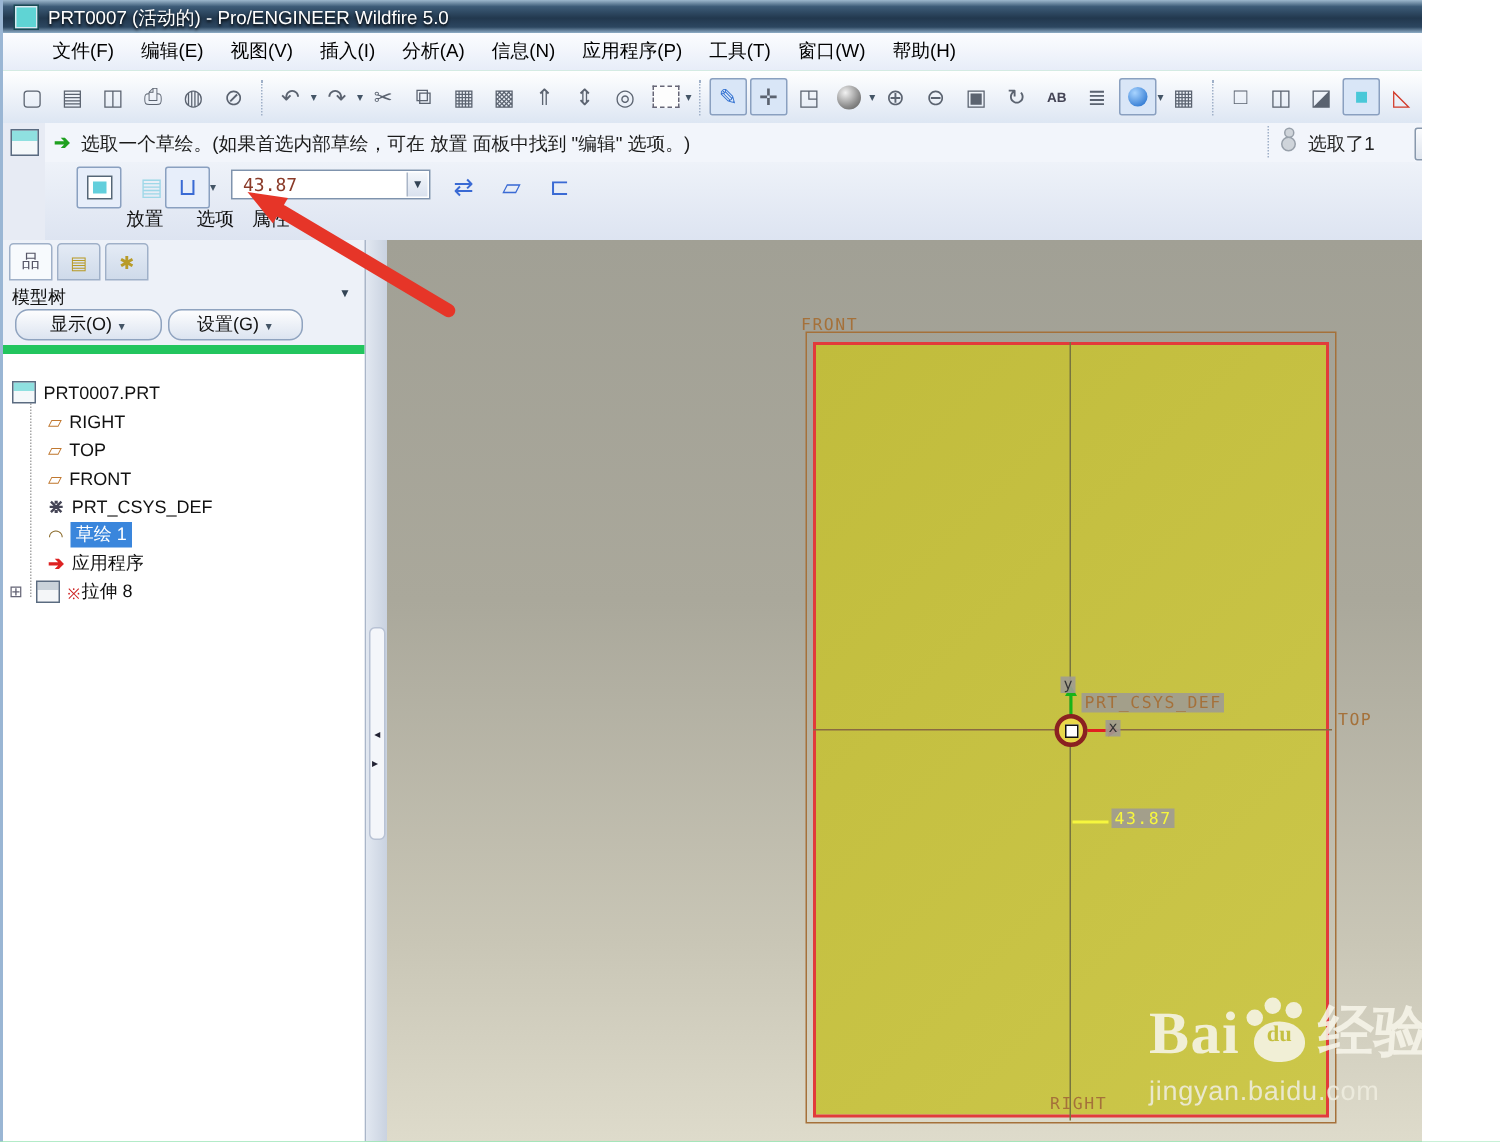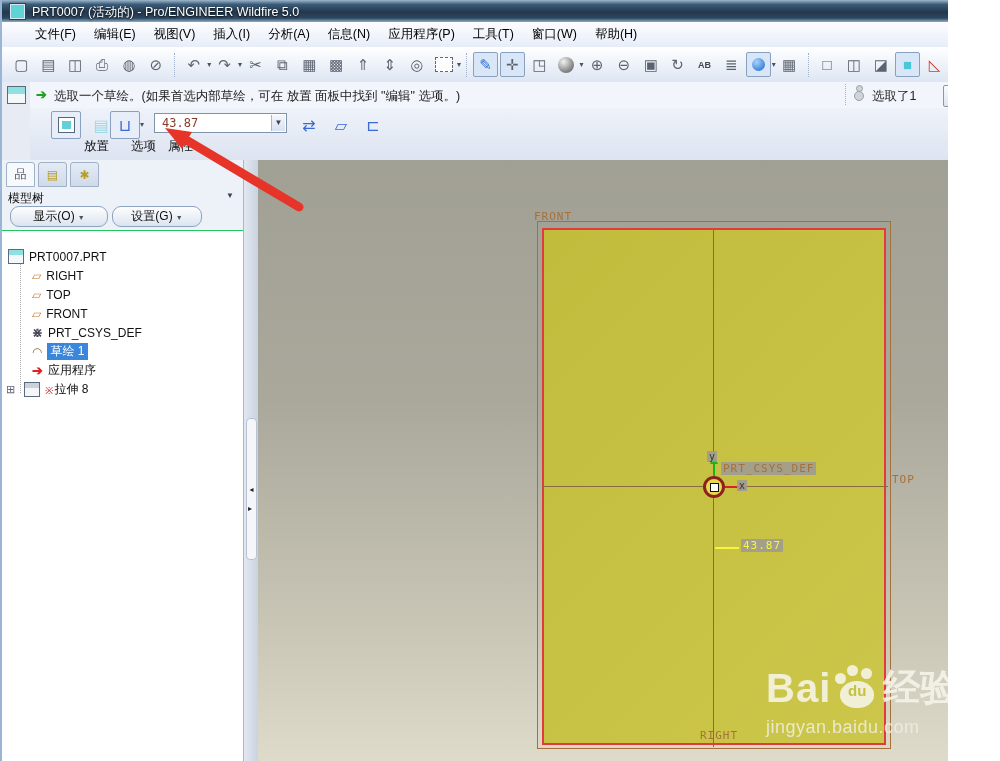--- a/index.html
+++ b/index.html
@@ -72,21 +72,21 @@
   .nav-tab{width:27px;height:23px;border:1px solid #9fb0c8;border-radius:3px 3px 0 0;
     background:linear-gradient(#e4ebf5,#cfdaea);display:flex;align-items:center;justify-content:center;
     font-size:12px;color:#556;}
   .nav-tab.selected{background:#f7fafd;}
   .nav-tab .yel{color:#b89b28;}
   .nav-title{position:absolute;left:6px;top:30px;font-size:12px;color:#111;}
   .nav-title-dd{position:absolute;right:9px;top:31px;font-size:8px;color:#345;}
   .tree-btn{position:absolute;top:46px;height:19px;border:1px solid #8fa3bf;border-radius:9px;
     background:linear-gradient(#fdfdfe,#dce4f0);font-size:12px;color:#111;text-align:center;line-height:18px;}
   .tree-btn .dd{font-size:7px;margin-left:3px;}
-  .tree-body{position:absolute;left:0;top:70px;right:0;bottom:0;background:#fff;border-top:1px solid #22c55e;}
+  .tree-body{position:absolute;left:0;top:70px;right:0;bottom:0;background:#fff;border-top:6px solid #22c55e;}
   .tree-guide{position:absolute;left:18px;top:30px;height:132px;border-left:1px dotted #a8a8a8;}
   .tree-rows{position:absolute;left:0;top:16px;right:0;}
   .tree-row{height:19px;display:flex;align-items:center;font-size:12px;color:#111;white-space:nowrap;}
   .tree-row .exp{width:22px;padding-left:4px;font-size:11px;color:#667;box-sizing:border-box;}
   .tree-row .ticon{margin-right:5px;display:inline-flex;align-items:center;justify-content:center;}
   .ti-plane{color:#c07830;font-size:12px;}
   .ti-csys{color:#445;font-size:13px;font-weight:bold;}
   .ti-sketch{color:#8a6a2a;font-size:12px;}
   .ti-insert{color:#d22;font-size:13px;font-weight:bold;}
   .flag{color:#cc2222;font-size:10px;margin-right:1px;}
@@ -116,21 +116,21 @@
   .origin-ring::after{content:"";width:7px;height:7px;background:#fff;border:1px solid #111;}
   .axis-y{position:absolute;left:455px;top:303px;width:2px;height:14px;background:#18b418;}
   .axis-y-head{position:absolute;left:452px;top:297px;width:0;height:0;
     border-left:4px solid transparent;border-right:4px solid transparent;border-bottom:7px solid #18b418;}
   .axis-x{position:absolute;left:467px;top:326px;width:14px;height:2px;background:#e02020;}
   .axis-x-head{position:absolute;left:481px;top:323px;width:0;height:0;
     border-top:4px solid transparent;border-bottom:4px solid transparent;border-left:7px solid #e02020;}
   .dim-line{position:absolute;left:457px;top:387px;width:24px;height:2px;background:#f6f63e;}
   
   .wm{position:absolute;left:508px;top:503px;opacity:.88;color:#f7f5ea;}
-  .wm-row{display:flex;align-items:center;}
+  .wm-row{display:flex;align-items:center;font-family:Liberation Serif, serif;}
   .wm-bai{font-size:40px;font-weight:bold;letter-spacing:1px;}
   .wm-paw{position:relative;width:48px;height:46px;margin:0 2px;}
   .wm-pad{position:absolute;left:7px;top:16px;width:34px;height:27px;background:#f7f5ea;border-radius:50% 50% 46% 46%;}
   .wm-toe{position:absolute;width:11px;height:11px;border-radius:50%;background:#f7f5ea;}
   .wm-du{position:absolute;left:0;top:17px;width:48px;text-align:center;font-size:15px;font-weight:bold;color:#c5c041;}
   .wm-jy{font-size:37px;font-weight:bold;}
   .wm-url{font-size:18px;color:#efede0;letter-spacing:.5px;margin-top:4px;}
   .annotation{position:absolute;left:0;top:0;width:1000px;height:761px;pointer-events:none;z-index:60;}
 </style>
 </head>

